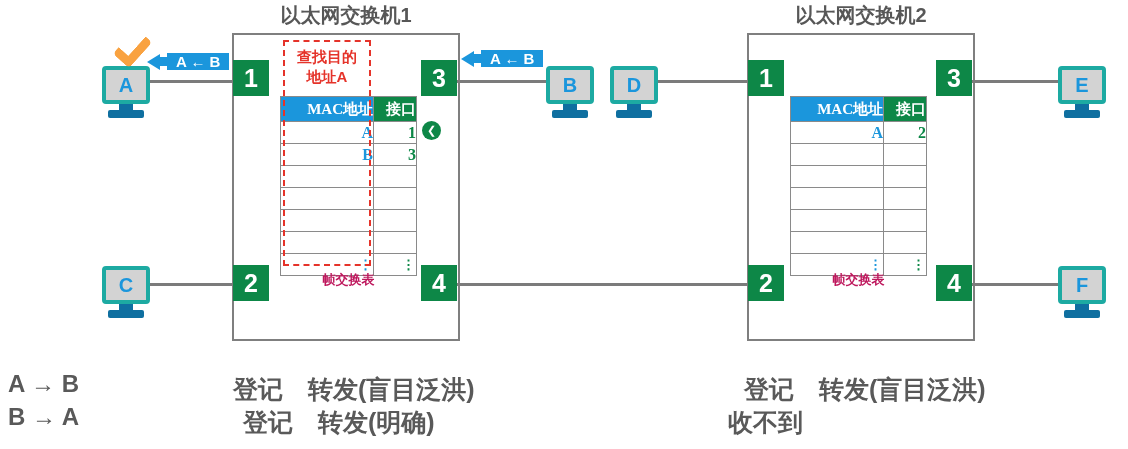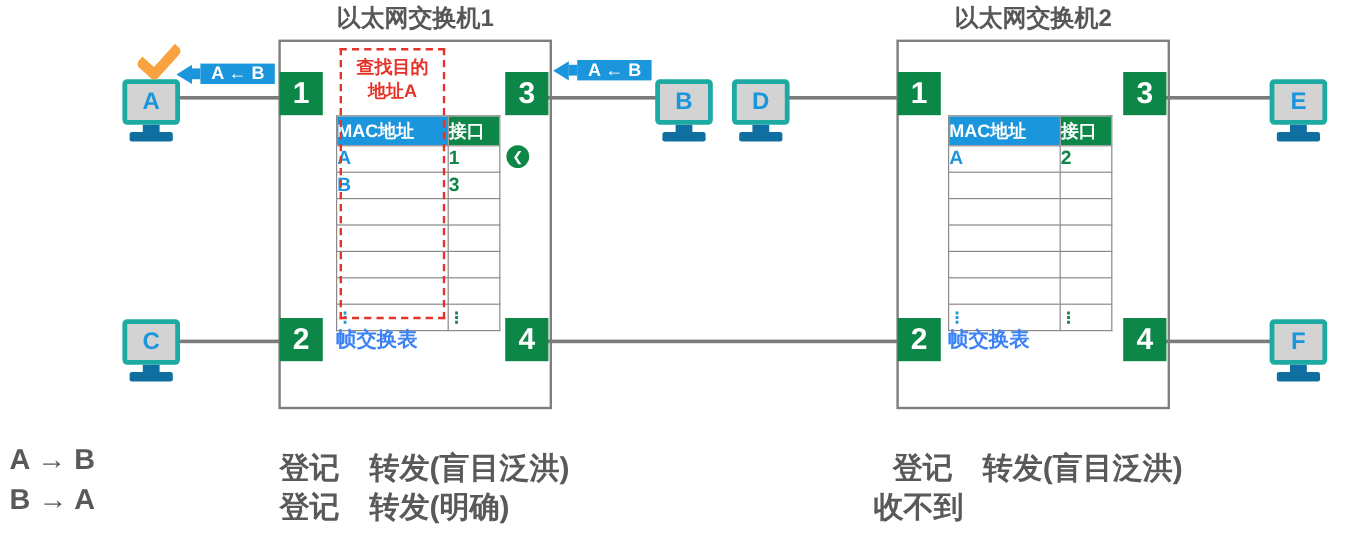--- a/index.html
+++ b/index.html
@@ -52,47 +52,47 @@
   .frame-label{position:absolute;display:flex;align-items:center;z-index:6;}
   .fl-tri{width:0;height:0;border-top:8px solid transparent;border-bottom:8px solid transparent;border-right:13px solid #1b96dc;}
   .fl-bar{width:7px;height:9px;background:#1b96dc;}
   .fl-box{background:#1b96dc;color:#ffffff;font-size:15px;font-weight:bold;padding:0 9px;white-space:nowrap;}
   #frame-label-1{left:147px;top:53px;}
   #frame-label-2{left:461px;top:50px;}
   
   .fwd-table{position:absolute;border-collapse:collapse;table-layout:fixed;background:#ffffff;z-index:4;}
   #sw1-table{left:280px;top:96px;}
   #sw2-table{left:790px;top:96px;}
-  .fwd-table th,.fwd-table td{border:1.5px solid #8a8a8a;padding:0;text-align:left;overflow:hidden;}
+  .fwd-table th,.fwd-table td{border:1.5px solid #8a8a8a;padding:0;text-align:right;overflow:hidden;font-family:Liberation Serif, serif;}
   .fwd-table th{height:24px;font-size:15px;font-weight:bold;color:#ffffff;}
   .fwd-table th.h-mac{background:#1b96dc;width:92px;}
   .fwd-table th.h-port{background:#0d8747;width:42px;}
   .fwd-table td{height:21px;font-size:16px;font-weight:bold;line-height:1;}
   .fwd-table td.c-mac{color:#1b96dc;}
   .fwd-table td.c-port{color:#0d8747;}
   .fwd-table td.dots{font-size:13px;letter-spacing:1px;}
-  .table-caption{position:absolute;width:137px;font-size:17px;font-weight:bold;color:#3b82f6;z-index:4;}
+  .table-caption{position:absolute;width:137px;text-align:center;font-size:13px;font-weight:bold;color:#be185d;z-index:4;}
   #sw1-caption{left:280px;top:271px;}
   #sw2-caption{left:790px;top:271px;}
   
   .lookup-box{position:absolute;left:283px;top:40px;width:84px;height:222px;border:2px dashed #e5332a;z-index:7;}
   .lookup-text{position:absolute;left:283px;top:47px;width:88px;text-align:center;color:#e5332a;
     font-size:15px;font-weight:bold;line-height:20px;z-index:8;}
   
   .return-icon{
     position:absolute;left:422px;top:121px;width:19px;height:19px;border-radius:50%;background:#0d8747;
     color:#ffffff;font-size:11px;font-weight:bold;display:flex;align-items:center;justify-content:center;z-index:6;
   }
   
   .scenario{position:absolute;font-size:24px;font-weight:bold;color:#595959;white-space:nowrap;}
   #scenario-1{left:8px;top:370px;}
   #scenario-2{left:8px;top:403px;}
   .note{position:absolute;font-size:25px;font-weight:bold;color:#595959;white-space:nowrap;}
   #sw1-note-1{left:233px;top:373px;}
-  #sw1-note-2{left:233px;top:406px;}
+  #sw1-note-2{left:243px;top:406px;}
   #sw2-note-1{left:744px;top:373px;}
   #sw2-note-2{left:728px;top:406px;}
 </style>
 </head>
 <body>
 
 <div class="canvas">
 
   <div class="switch-title" id="sw1-title">以太网交换机1</div>
   <div class="switch-title" id="sw2-title">以太网交换机2</div>

